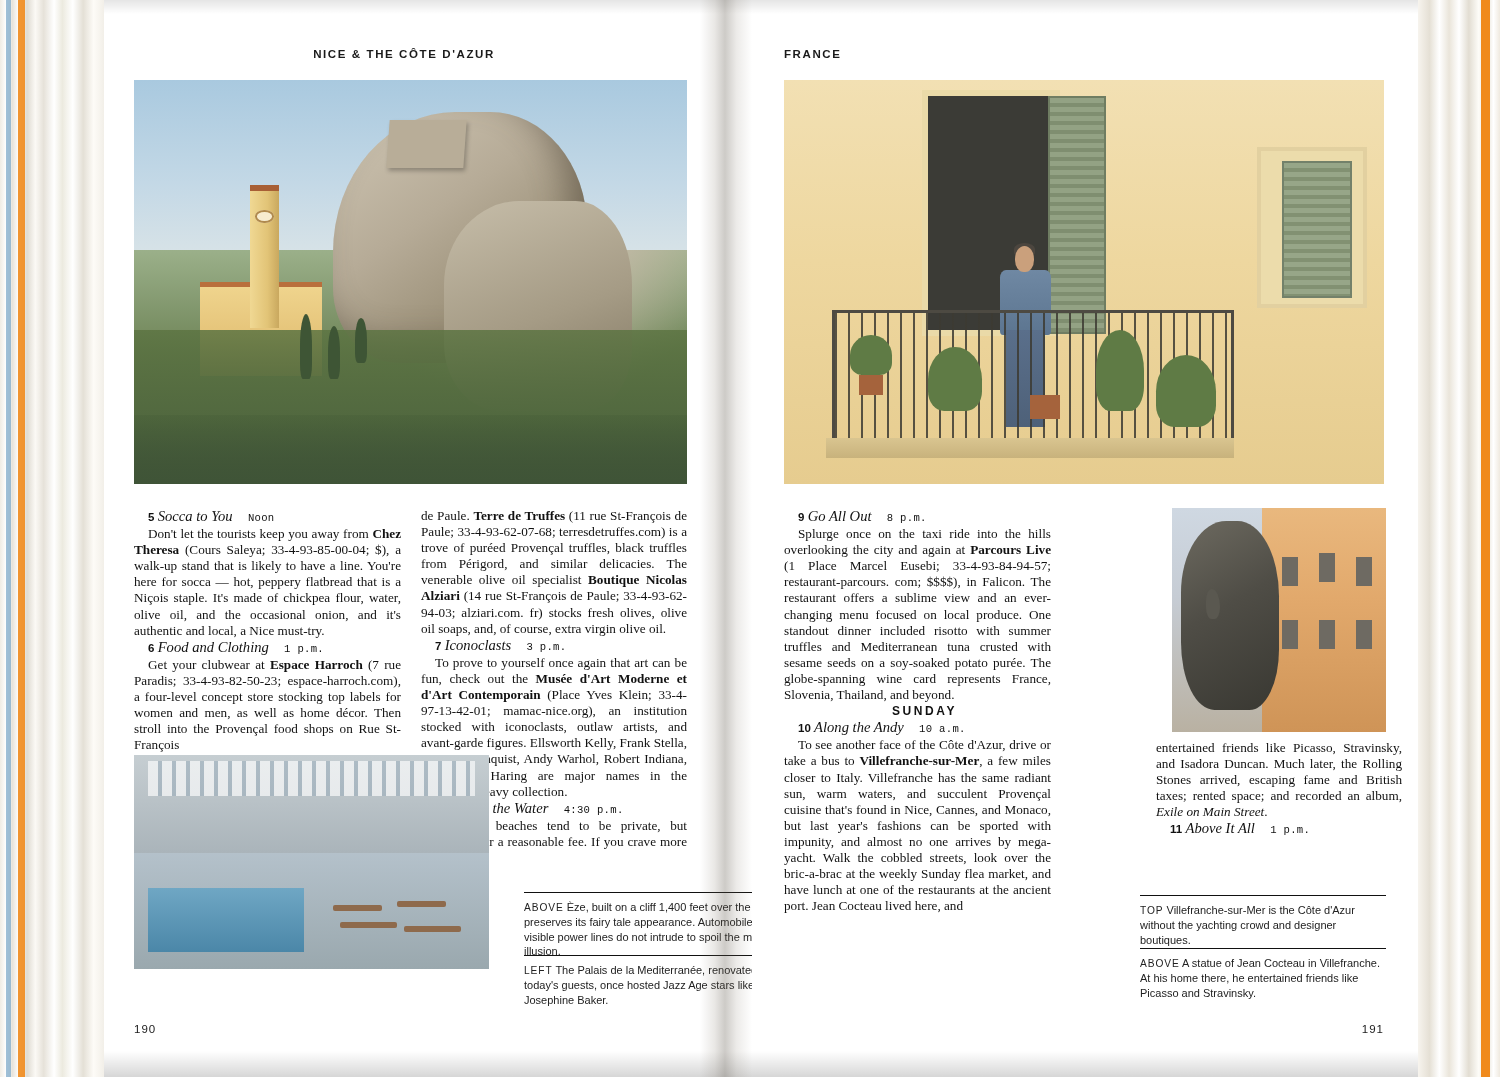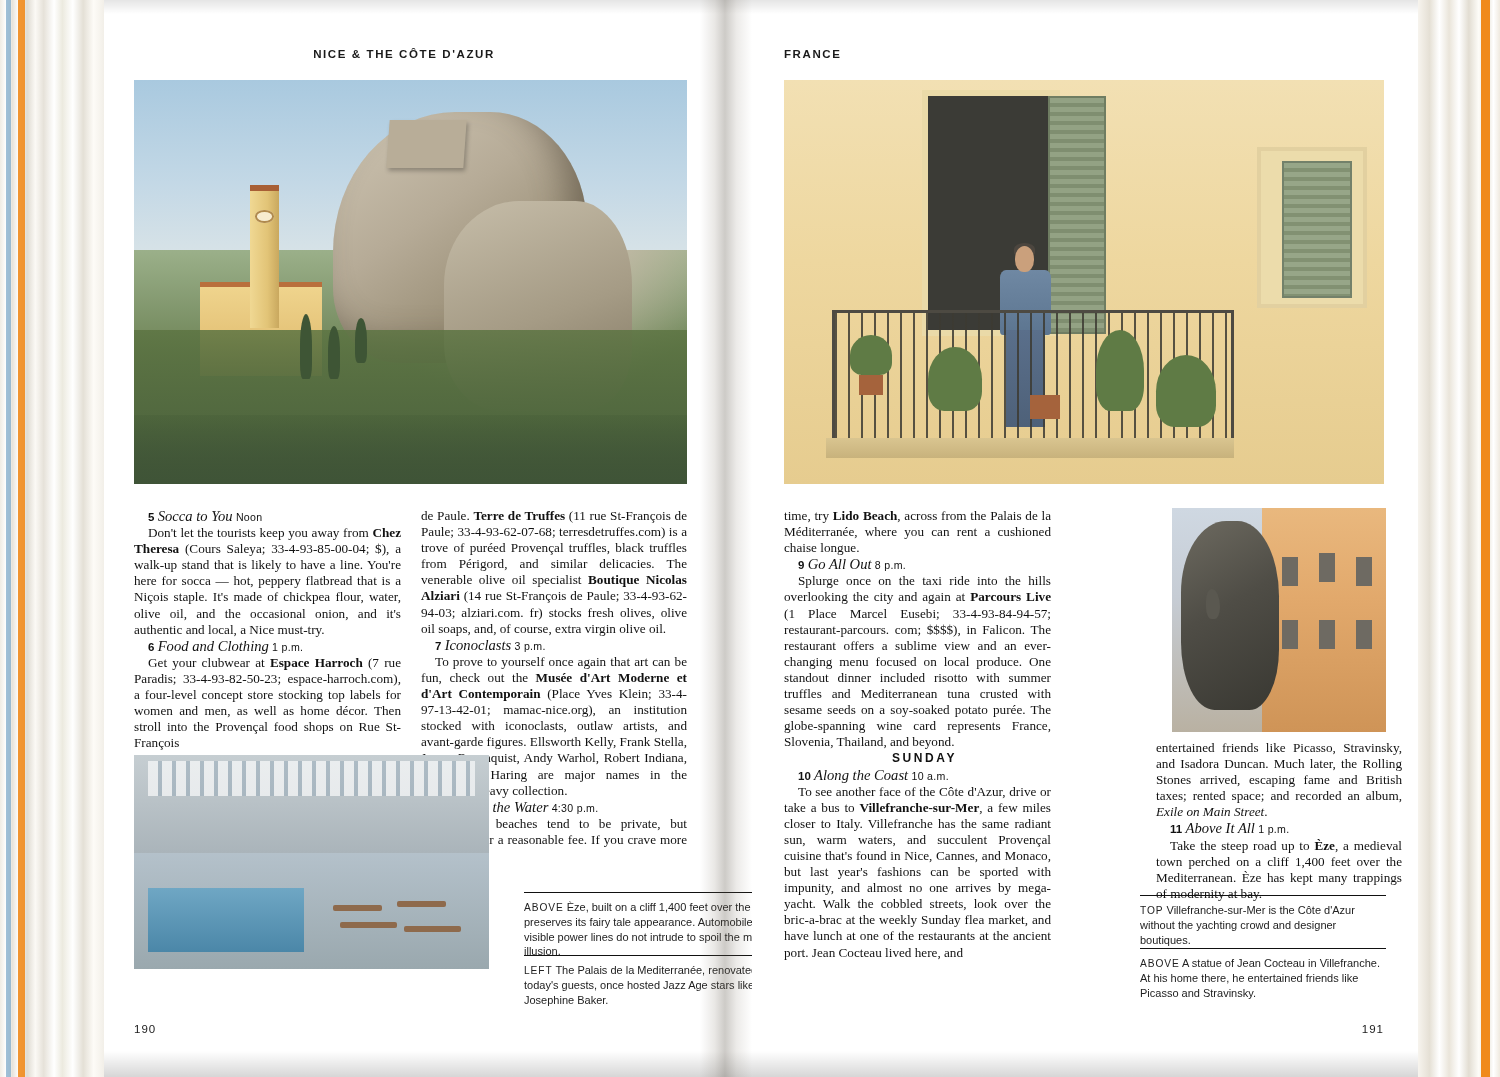--- a/index.html
+++ b/index.html
@@ -218,21 +218,21 @@
   .col p { margin: 0; text-indent: 14px; }
   .col p.noindent { text-indent: 0; }
   .item-head {
     margin-top: 13px;
     text-indent: 0;
     font-size: 13.2px;
   }
   .item-head:first-child { margin-top: 0; }
   .num { font-family: "Liberation Sans", sans-serif; font-weight: 700; font-size: 11.5px; }
   .ital { font-style: italic; font-size: 14.6px; }
-  .time { font-family: Liberation Sans, sans-serif; font-size: 10.6px; letter-spacing: .3px; }
+  .time { font-family: Liberation Mono, monospace; font-size: 10.6px; letter-spacing: .3px; margin-left: 12px; }
   b { font-weight: 700; }
 
   .daybar {
     text-align: center;
     font-family: "Liberation Sans", sans-serif;
     font-weight: 700;
     font-size: 12px;
     letter-spacing: 2.6px;
     margin: 16px 0 10px 0;
     text-indent: 0;
@@ -366,34 +366,33 @@
       <div class="bal-slab"></div>
       <div class="bal-plant" style="left:11%; top:63%; width:7%; height:10%;"></div>
       <div class="bal-pot" style="left:12.5%; top:73%; width:4%; height:5%;"></div>
       <div class="bal-plant" style="left:24%; top:66%; width:9%; height:16%;"></div>
       <div class="bal-plant" style="left:52%; top:62%; width:8%; height:20%;"></div>
       <div class="bal-plant" style="left:62%; top:68%; width:10%; height:18%;"></div>
       <div class="bal-pot" style="left:41%; top:78%; width:5%; height:6%;"></div>
     </div>
 
     <div class="col" style="left:32px; top:508px; width:267px;">
-      <p class="noindent">time, try <b>Lido Beach</b>, across from the Palais de la Méditerranée, where you can rent a cushioned chaise longue.</p>
 
       <p class="item-head">
         <span class="num">9</span>
         <span class="ital">Go All Out</span>
         <span class="time">8 p.m.</span>
       </p>
       <p>Splurge once on the taxi ride into the hills overlooking the city and again at <b>Parcours Live</b> (1 Place Marcel Eusebi; 33-4-93-84-94-57; restaurant-parcours. com; $$$$), in Falicon. The restaurant offers a sublime view and an ever-changing menu focused on local produce. One standout dinner included risotto with summer truffles and Mediterranean tuna crusted with sesame seeds on a soy-soaked potato purée. The globe-spanning wine card represents France, Slovenia, Thailand, and beyond.</p>
 
       <p class="daybar">SUNDAY</p>
 
       <p class="item-head" style="margin-top:0">
         <span class="num">10</span>
-        <span class="ital">Along the Coast</span>
+        <span class="ital">Along the Andy</span>
         <span class="time">10 a.m.</span>
       </p>
       <p>To see another face of the Côte d'Azur, drive or take a bus to <b>Villefranche-sur-Mer</b>, a few miles closer to Italy. Villefranche has the same radiant sun, warm waters, and succulent Provençal cuisine that's found in Nice, Cannes, and Monaco, but last year's fashions can be sported with impunity, and almost no one arrives by mega-yacht. Walk the cobbled streets, look over the bric-a-brac at the weekly Sunday flea market, and have lunch at one of the restaurants at the ancient port. Jean Cocteau lived here, and</p>
     </div>
 
     <div class="photo" id="photo-cocteau">
       <div class="coc-build">
         <div class="coc-win" style="left:16%; top:22%; width:13%; height:13%;"></div>
         <div class="coc-win" style="left:46%; top:20%; width:13%; height:13%;"></div>
         <div class="coc-win" style="left:76%; top:22%; width:13%; height:13%;"></div>
@@ -407,21 +406,20 @@
     </div>
 
     <div class="col" style="left:404px; top:740px; width:246px;">
       <p class="noindent">entertained friends like Picasso, Stravinsky, and Isadora Duncan. Much later, the Rolling Stones arrived, escaping fame and British taxes; rented space; and recorded an album, <i>Exile on Main Street</i>.</p>
 
       <p class="item-head">
         <span class="num">11</span>
         <span class="ital">Above It All</span>
         <span class="time">1 p.m.</span>
       </p>
-      <p>Take the steep road up to <b>Èze</b>, a medieval town perched on a cliff 1,400 feet over the Mediterranean. Èze has kept many trappings of modernity at bay.</p>
     </div>
 
     <div class="cap-block" style="left:388px; top:895px; width:246px;">
       <div class="rule"></div>
       <div class="caption">
         <span class="lbl">TOP</span>
         <span>Villefranche-sur-Mer is the Côte d'Azur without the yachting crowd and designer boutiques.</span>
       </div>
     </div>
 

